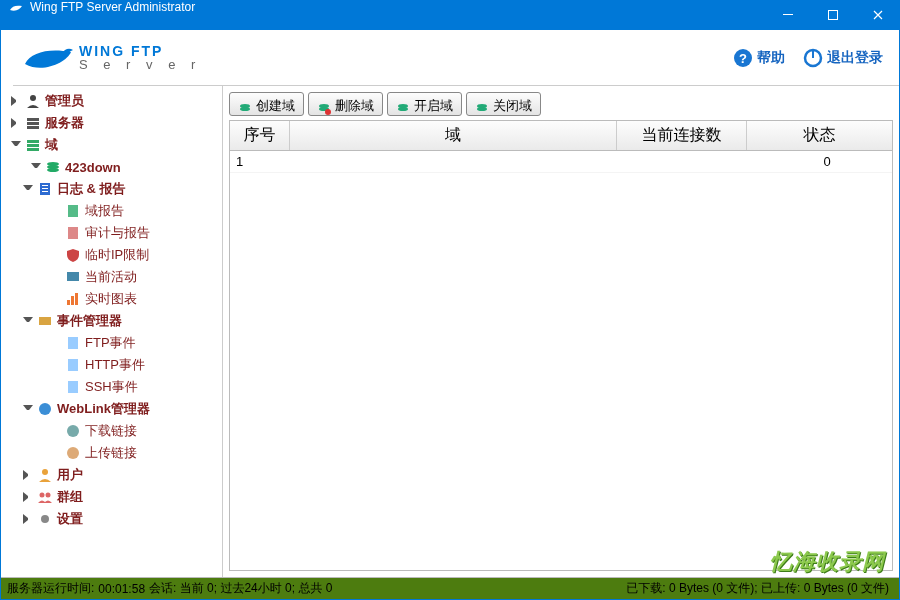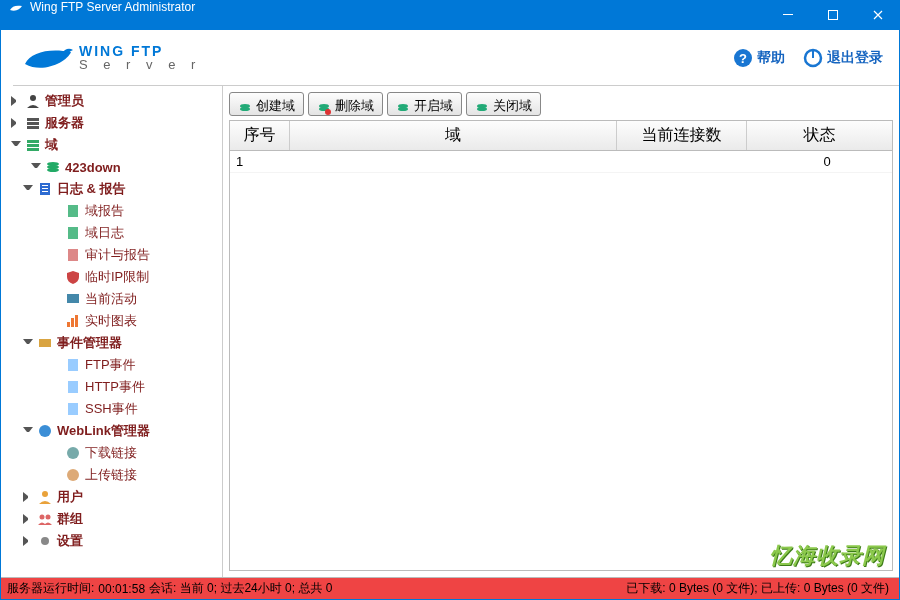--- a/index.html
+++ b/index.html
@@ -50,26 +50,26 @@
 .th { padding: 4px 6px; border-right: 1px solid #ccc; text-align: center; }
 .th:last-child { border-right: none; }
 .c1 { width: 60px; } .c2 { flex: 1; } .c3 { width: 130px; } .c4 { width: 145px; }
 .tbody { flex: 1; overflow: auto; font-size: 13px; }
 .tr { display: flex; height: 22px; align-items: center; border-bottom: 1px solid #f4f4f4; cursor: pointer; }
 .td { padding: 0 6px; }
 .td.c1 { text-align: left; } .td.c3 { text-align: center; } .td.c4 { display: flex; align-items: center; justify-content: center; }
 .status-dot { width: 14px; height: 14px; margin-right: 4px; }
 
 
-.statusbar { height: 22px; border-top: 1px solid #bbb; background: #ef4444; display: flex; align-items: center; font-size: 12px; padding: 0 6px; white-space: nowrap; overflow: hidden; }
+.statusbar { height: 22px; border-top: 1px solid #bbb; background: #4d7c0f; display: flex; align-items: center; font-size: 12px; padding: 0 6px; white-space: nowrap; overflow: hidden; }
 .statusbar .seg { margin-right: 4px; }
 .statusbar .spacer { flex: 1; }
 
 
-.watermark { position: absolute; right: 14px; bottom: 28px; font-size: 22px; font-style: italic; font-weight: 700; letter-spacing: 1px; color: #8cc94d; text-shadow: 1px 1px 0 #3d7c18; pointer-events: none; }
+.watermark { position: absolute; right: 14px; bottom: 22px; font-size: 22px; font-style: italic; font-weight: 700; letter-spacing: 1px; color: #8cc94d; text-shadow: 1px 1px 0 #3d7c18; pointer-events: none; }
 </style>
 </head>
 <body>
 
 <div class="titlebar">
   <svg class="app-icon" viewBox="0 0 16 16">
       <path fill="#fff" d="M2 10 C4 6 8 5 14 6 C12 9 8 12 2 10 Z"></path>
     </svg>
   <span class="title">Wing FTP Server Administrator</span>
   <div class="win-btns">
@@ -169,26 +169,20 @@
           <span class="tree-label bold">日志 &amp; 报告</span>
         </div>
       <div class="tree-row ind4">
           <svg class="tree-icon" viewBox="0 0 16 16">
             <rect x="3" y="2" width="10" height="12" fill="#5b8"></rect>
           </svg>
           <span class="tree-label">域报告</span>
         </div>
       <div class="tree-row ind4">
           <svg class="tree-icon" viewBox="0 0 16 16">
-            <rect x="3" y="2" width="10" height="12" fill="#5b8"></rect>
-          </svg>
-          <span class="tree-label">域日志</span>
-        </div>
-      <div class="tree-row ind4">
-          <svg class="tree-icon" viewBox="0 0 16 16">
             <rect x="3" y="2" width="10" height="12" fill="#d88"></rect>
           </svg>
           <span class="tree-label">审计与报告</span>
         </div>
       <div class="tree-row ind4">
           <svg class="tree-icon" viewBox="0 0 16 16">
             <path d="M8 2 L14 4 V8 Q14 13 8 15 Q2 13 2 8 V4 Z" fill="#c44"></path>
           </svg>
           <span class="tree-label">临时IP限制</span>
         </div>

